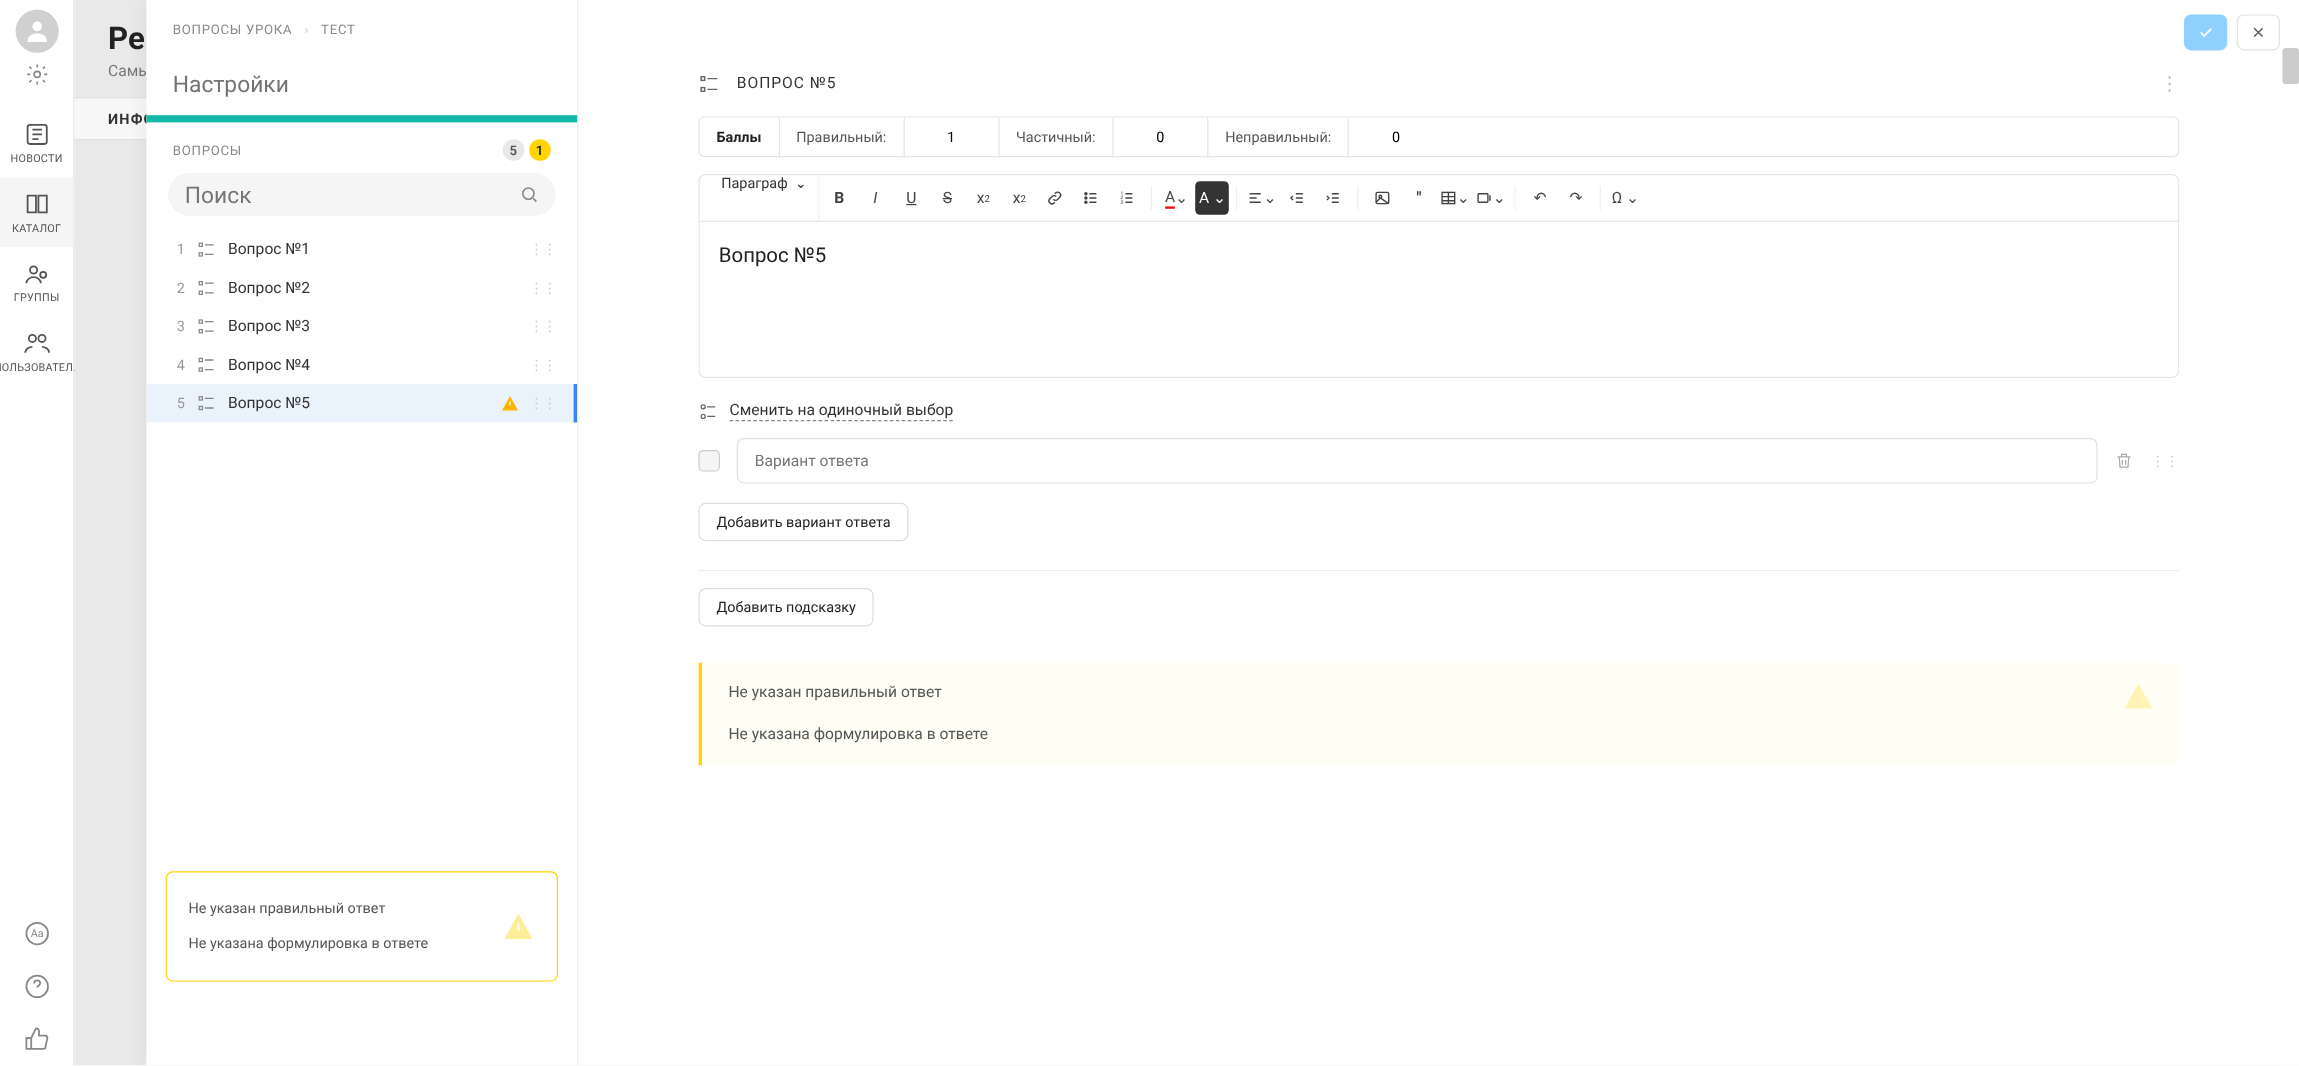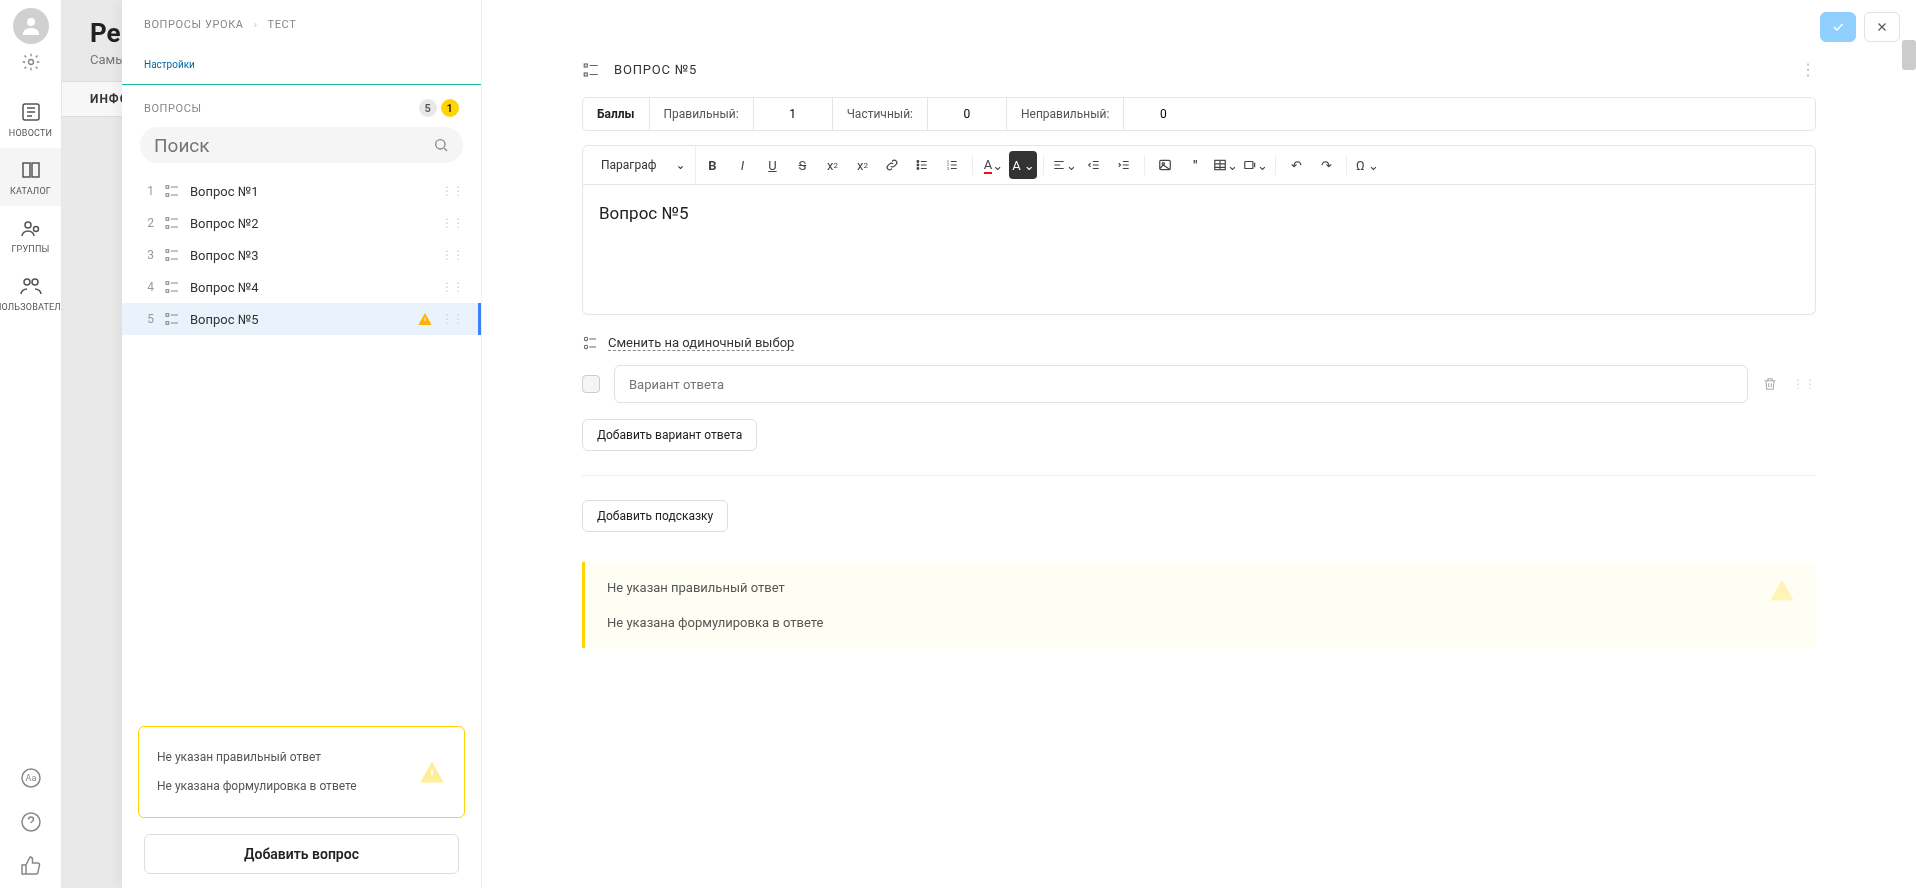--- a/index.html
+++ b/index.html
@@ -23,21 +23,21 @@
 .bg-page .subtitle { font-size:13px; color:#777; padding:4px 28px 14px; }
 .bg-page .tabbar { font-size:12px; font-weight:700; letter-spacing:1px; color:#333; padding:10px 28px; border-top:1px solid #ddd; border-bottom:1px solid #ddd; background:#f7f7f7; }
 
 
 .modal { position:absolute; left:122px; top:0; right:0; height:100%; background:#fff; display:flex; box-shadow:-4px 0 12px rgba(0,0,0,.05); }
 
 
 .mcol-left { width:360px; border-right:1px solid #eee; display:flex; flex-direction:column; position:relative; }
 .breadcrumb { display:flex; align-items:center; gap:10px; padding:18px 22px; font-size:11px; letter-spacing:.6px; color:#888; }
 .breadcrumb .sep { color:#ccc; }
-.settings-row { padding:10px 22px 14px; font-size:10px; color:#0369a1; border-bottom:1px solid #14b8a6; }
+.settings-row { padding:10px 22px 14px; font-size:19px; color:#737373; border-bottom:6px solid #14b8a6; }
 .questions-hdr { display:flex; align-items:center; padding:14px 22px 10px; font-size:11px; letter-spacing:.6px; color:#888; }
 .questions-hdr .badges { margin-left:auto; display:flex; gap:4px; }
 .badge { display:inline-flex; align-items:center; justify-content:center; min-width:18px; height:18px; padding:0 5px; border-radius:9px; font-size:11px; font-weight:600; }
 .badge.gray { background:#e8e8e8; color:#555; }
 .badge.yellow { background:#ffd400; color:#222; }
 .search-wrap { padding:0 18px 12px; }
 .search { display:flex; align-items:center; background:#f5f5f5; border-radius:20px; height:36px; padding:0 14px; }
 .search input { flex:1; border:none; background:transparent; outline:none; font-size:19px; color:#333; }
 .search .mag { width:16px; height:16px; color:#888; }
 
@@ -70,40 +70,40 @@
 .qtitle-row .qtitle { font-size:13px; letter-spacing:.8px; color:#333; flex:1; }
 .qtitle-row .more { color:#bbb; font-size:16px; cursor:pointer; }
 
 .score-row { display:flex; align-items:stretch; border:1px solid #e5e5e5; border-radius:5px; overflow:hidden; height:34px; margin-bottom:14px; }
 .score-row .cell { display:flex; align-items:center; padding:0 14px; font-size:12px; color:#555; border-right:1px solid #e5e5e5; }
 .score-row .cell:last-child { border-right:none; }
 .score-row .cell.bold { font-weight:700; color:#222; }
 .score-row .cell input { width:50px; border:none; text-align:center; font-size:12px; outline:none; }
 
 .toolbar { display:flex; align-items:center; border:1px solid #e5e5e5; border-radius:6px 6px 0 0; height:40px; padding:0 8px; gap:2px; }
-.toolbar .sel { display:flex; align-items:center; gap:19px; padding:0 10px; font-size:12px; color:#333; cursor:pointer; border-right:1px solid #eee; height:100%; }
+.toolbar .sel { display:flex; align-items:flex-start; gap:6px; padding:0 10px; font-size:12px; color:#333; cursor:pointer; border-right:1px solid #eee; height:100%; }
 .toolbar .tbtn { width:28px; height:28px; display:flex; align-items:center; justify-content:center; color:#444; cursor:pointer; border-radius:4px; font-size:13px; }
 .toolbar .divider { width:1px; height:20px; background:#eee; margin:0 4px; }
 .toolbar .highlight { background:#333; color:#fff; }
 
 .editor-body { border:1px solid #e5e5e5; border-top:none; border-radius:0 0 6px 6px; min-height:130px; padding:18px 16px; font-size:17px; color:#222; }
 
 .switch-type { display:flex; align-items:center; gap:10px; margin:20px 0 14px; }
 .switch-type .ico { width:16px; height:16px; color:#666; }
 .switch-type a { font-size:13px; color:#333; border-bottom:1px dashed #888; cursor:pointer; }
 
 .answer-row { display:flex; align-items:center; gap:14px; margin-bottom:16px; }
 .answer-row .chk { width:18px; height:18px; border:1.5px solid #ccc; border-radius:4px; background:#f5f5f5; }
 .answer-row input { flex:1; height:38px; border:1px solid #e0e0e0; border-radius:6px; padding:0 14px; font-size:13px; outline:none; }
 .answer-row .trash { width:16px; height:16px; color:#aaa; cursor:pointer; }
 .answer-row .drag2 { color:#ccc; font-size:12px; cursor:grab; }
 
 .small-btn { display:inline-block; border:1px solid #ddd; border-radius:6px; background:#fff; padding:8px 14px; font-size:12px; font-weight:400; color:#222; cursor:pointer; }
 .add-answer { margin-bottom:24px; }
-.hint-section { border-top:1px solid #eee; padding-top:24px; margin-bottom:30px; }
+.hint-section { border-top:1px solid #eee; padding-top:14px; margin-bottom:30px; }
 
 .right-warnings { border-left:3px solid #ffd400; background:#fffef5; padding:8px 0; position:relative; border-radius:0 6px 6px 0; }
 .right-warnings .line { padding:10px 22px; font-size:13px; color:#555; }
 .right-warnings .wico2 { position:absolute; right:20px; top:14px; width:28px; height:28px; opacity:.25; }
 
 
 .fake-scroll { position:absolute; right:0; top:40px; width:14px; height:30px; background:#ccc; border-radius:3px; }
 </style>
 </head>
 <body>
@@ -259,21 +259,20 @@
     <div class="left-warnings">
       <div class="wtxt">
         <div>Не указан правильный ответ</div>
         <div>Не указана формулировка в ответе</div>
       </div>
       <svg class="wico" viewBox="0 0 24 24" fill="#ffd400">
           <path d="M12 3l10 18H2z"></path>
           <path d="M12 10v5M12 18h.01" stroke="#fff" stroke-width="1.5"></path>
         </svg>
     </div>
-    <button class="add-q-btn">Добавить вопрос</button>
   </div>
 
   <div class="mcol-right">
     <div class="top-actions">
       <div class="btn primary">
         <svg viewBox="0 0 24 24" fill="none" stroke="#fff" stroke-width="2.5">
             <path d="M5 12l5 5L20 7"></path>
           </svg>
       </div>
       <div class="btn">

